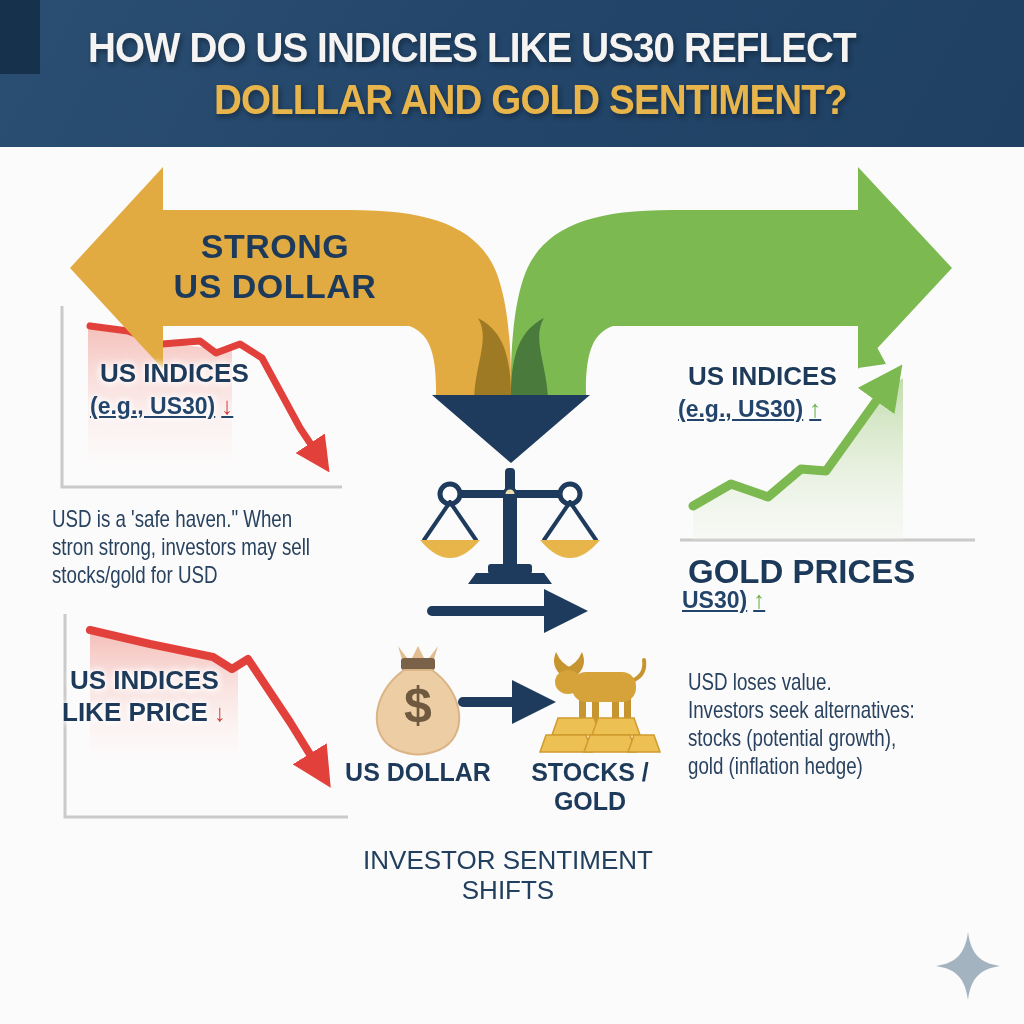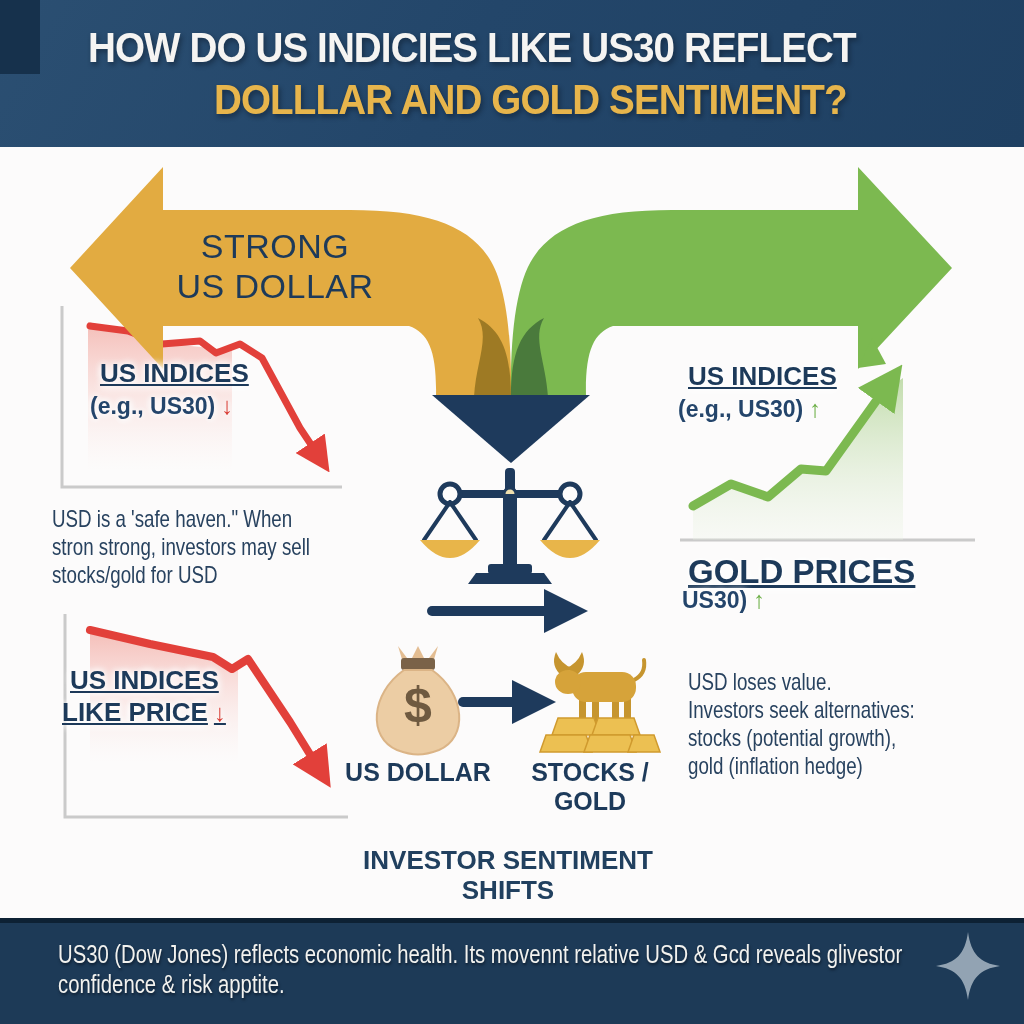--- a/index.html
+++ b/index.html
@@ -9,38 +9,38 @@
   
   #header{position:absolute;left:0;top:0;width:1024px;height:147px;
           background:linear-gradient(120deg,#2b4f72 0%,#23466a 45%,#1f4062 100%);}
   #header .corner{position:absolute;left:0;top:0;width:40px;height:74px;background:#16314c;}
   .title{position:absolute;white-space:nowrap;font-weight:700;font-size:42px;
          letter-spacing:-1px;transform:scaleX(.92);transform-origin:0 0;
          text-shadow:2px 3px 5px rgba(8,18,32,.45);}
   #title1{left:88px;top:24px;color:#f5f4f2;}
   #title2{left:214px;top:76px;color:#e7b54c;}
   
-  .arrowlabel{position:absolute;text-align:center;font-weight:400;color:#1d3a5a;
+  .arrowlabel{position:absolute;text-align:center;font-weight:700;color:#1d3a5a;
               font-size:34px;line-height:40px;letter-spacing:.5px;}
   #strong-label{left:165px;top:226px;width:220px;}
   #weak-label{left:646px;top:226px;width:190px;}
   
   .chart-h{position:absolute;white-space:nowrap;font-weight:700;font-size:26px;color:#1d3a5a;
+           text-shadow:0 0 6px #fff,0 0 10px #fff,1px 1px 8px #fff;}
+  .chart-sub{position:absolute;white-space:nowrap;font-weight:700;font-size:23px;color:#24456b;
            text-shadow:0 0 6px #fff,0 0 10px #fff,1px 1px 8px #fff;text-decoration:underline;}
-  .chart-sub{position:absolute;white-space:nowrap;font-weight:700;font-size:23px;color:#24456b;
-           text-shadow:0 0 6px #fff,0 0 10px #fff,1px 1px 8px #fff;}
   .trend{font-size:24px;font-weight:700;margin-left:6px;}
   .down{color:#d93d35;}
   .up{color:#6aae43;}
   
   .note{position:absolute;white-space:nowrap;font-size:24px;line-height:28px;color:#28425f;
         transform:scaleX(.78);transform-origin:0 0;}
   
   .center-label{position:absolute;text-align:center;font-weight:700;font-size:25px;color:#1d3a5a;}
-  .sentiment{position:absolute;text-align:center;font-weight:700;font-size:26px;line-height:30px;color:#21405f;}
+  .sentiment{position:absolute;text-align:center;font-weight:400;font-size:26px;line-height:30px;color:#21405f;}
   
   #footer{position:absolute;left:0;top:918px;width:1024px;height:106px;
           background:#1d3a57;border-top:5px solid #0d2134;box-sizing:border-box;}
   .footer-line{position:absolute;white-space:nowrap;font-size:26px;color:#f2f2ef;
                transform:scaleX(.78);transform-origin:0 0;
                text-shadow:1px 2px 3px rgba(5,12,22,.6);}
   #footer-line1{left:58px;top:16px;}
   #footer-line2{left:58px;top:46px;}
   svg{display:block;}
 </style>
@@ -195,21 +195,17 @@
     <div>gold (inflation hedge)</div>
   </div>
 
   <div class="center-label" style="left:338px;top:758px;width:160px;">US DOLLAR</div>
   <div class="center-label" style="left:499px;top:758px;width:182px;">STOCKS / GOLD</div>
   <div class="sentiment" style="left:358px;top:845px;width:300px;">
     <div>INVESTOR SENTIMENT</div>
     <div>SHIFTS</div>
   </div>
 
-  <div id="footer">
-    <div class="footer-line" id="footer-line1">US30 (Dow Jones) reflects economic health. Its movennt relative USD &amp; Gcd reveals glivestor</div>
-    <div class="footer-line" id="footer-line2">confidence &amp; risk apptite.</div>
-  </div>
   <svg class="abs" style="left:930px;top:928px;" width="76" height="76" viewBox="0 0 76 76">
     <path d="M38 4 C41 26 50 35 70 38 C50 41 41 50 38 72 C35 50 26 41 6 38 C26 35 35 26 38 4 Z" fill="#9cadbb" opacity="0.92"></path>
   </svg>
 
 </div>
 
 </body></html>

